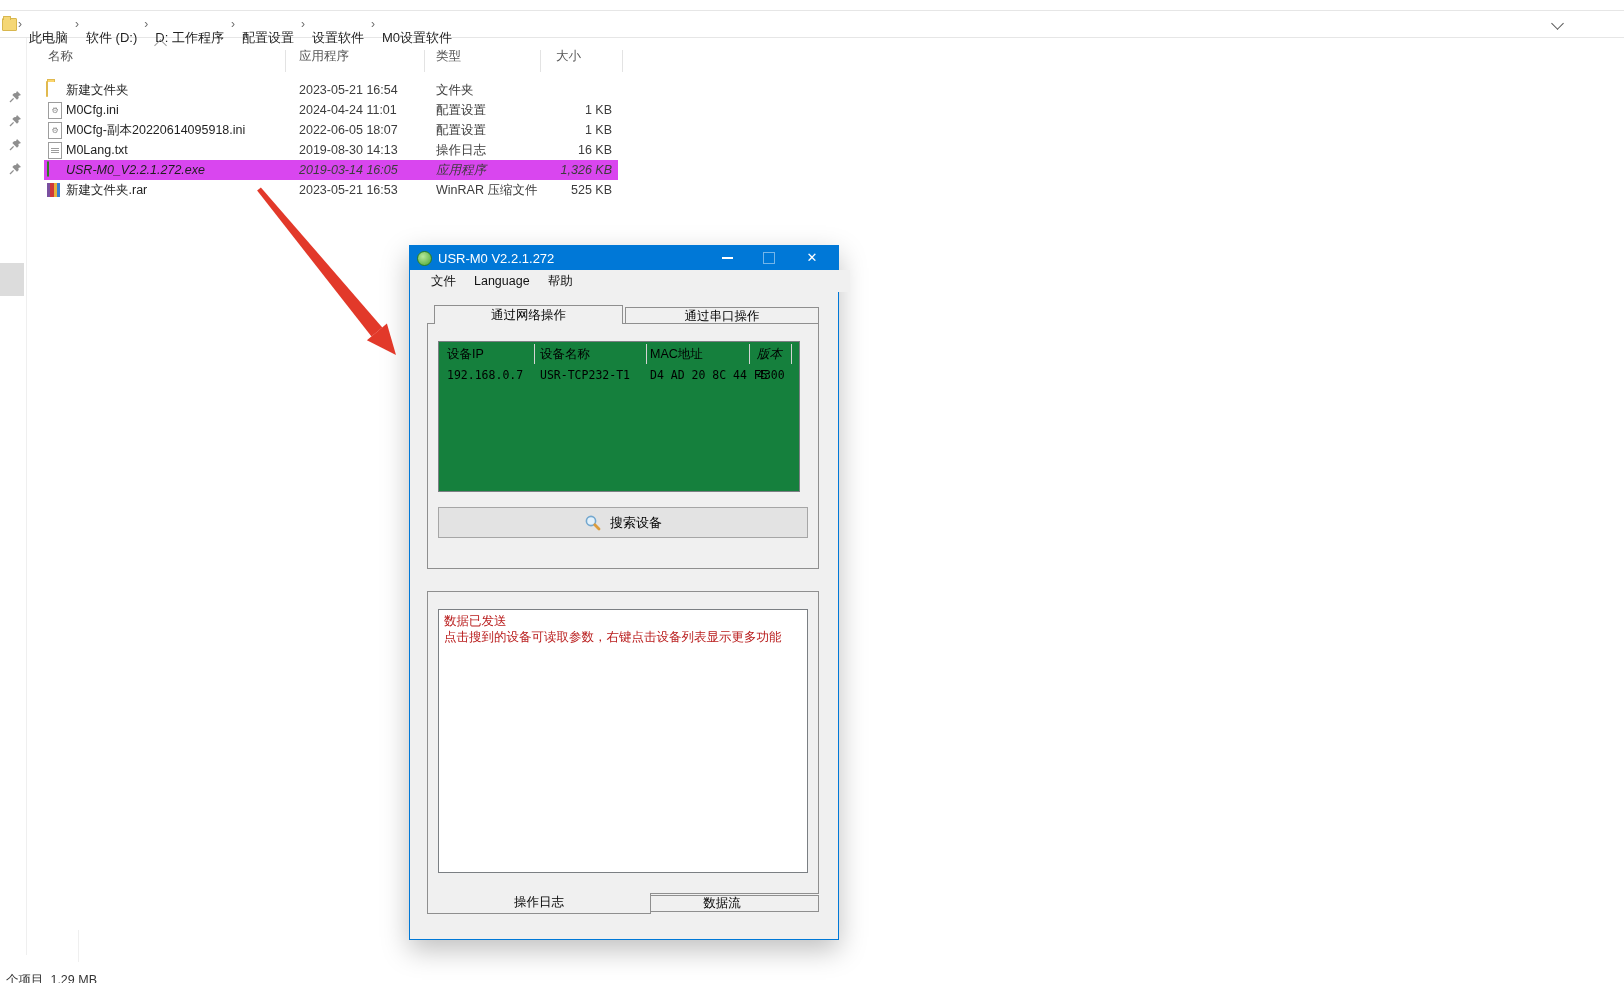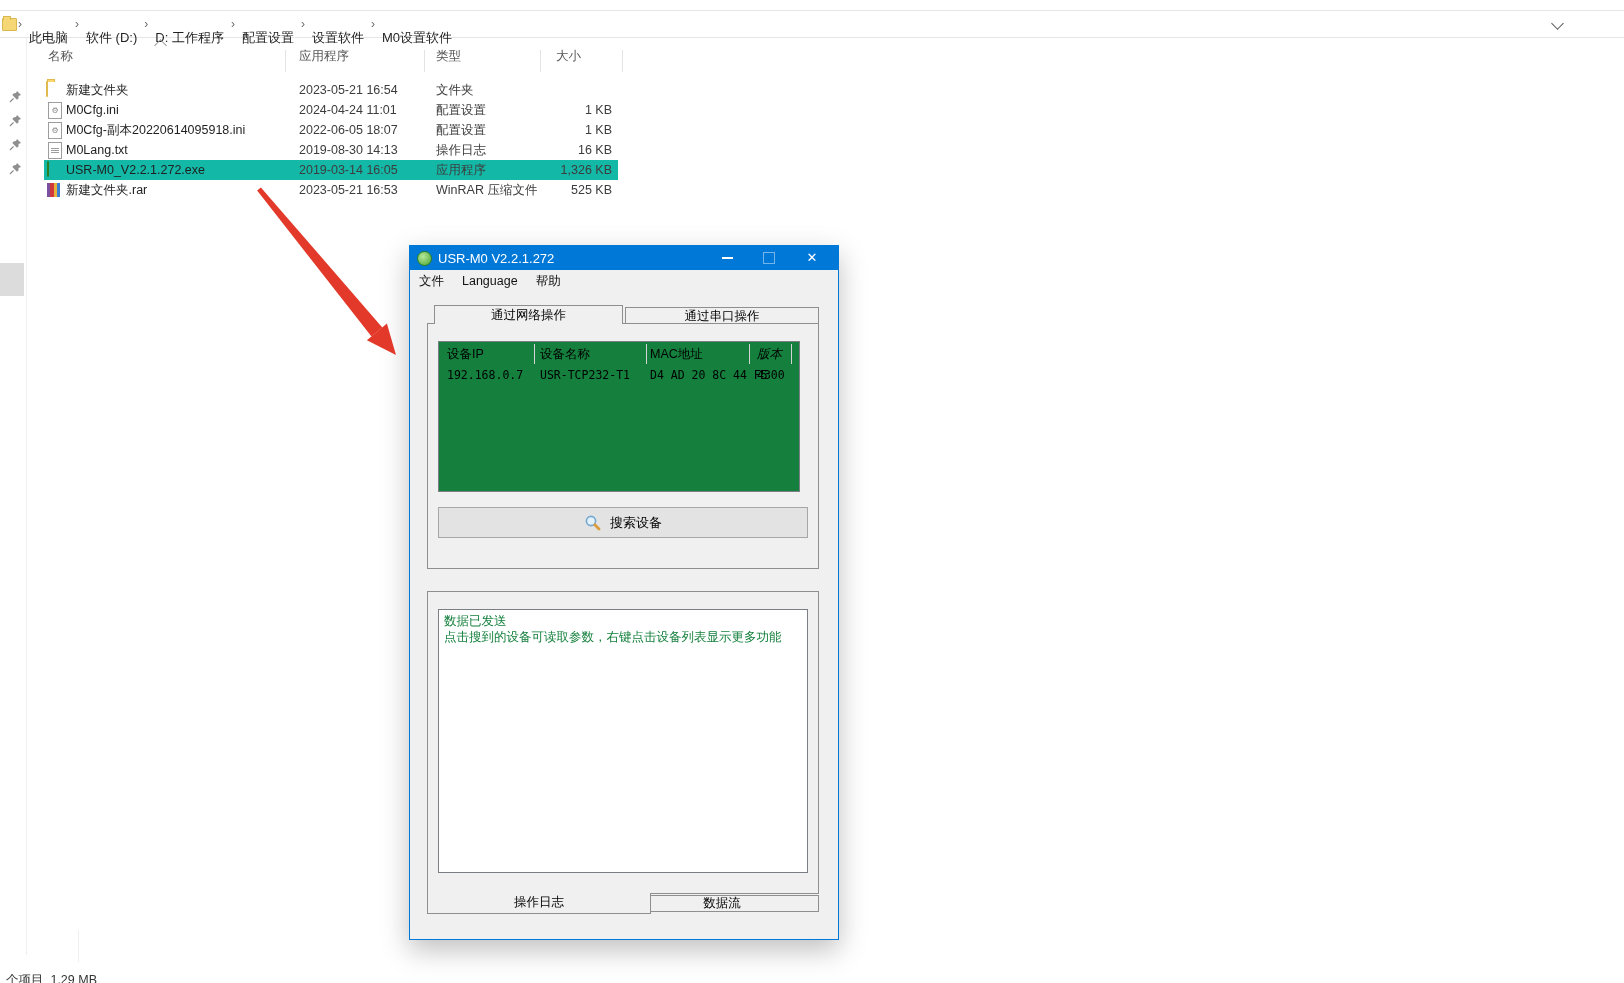--- a/index.html
+++ b/index.html
@@ -19,21 +19,21 @@
                background:#f5d776;border:1px solid #d8b74e;border-bottom:none;border-radius:1px 1px 0 0;}
   .addr-chevron{position:absolute;right:62px;top:19px;width:8px;height:8px;border-right:1.6px solid #555;
                border-bottom:1.6px solid #555;transform:rotate(45deg);}
 
   
   .colhead{position:absolute;top:48px;height:24px;font-size:12.5px;color:#555;}
   .colsep{position:absolute;top:50px;width:1px;height:22px;background:#e3e3e3;}
   .sortcaret{position:absolute;left:156px;top:41px;width:8px;height:8px;border-left:1.5px solid #9a9a9a;
              border-top:1.5px solid #9a9a9a;transform:rotate(45deg);}
   .frow{position:absolute;left:44px;width:574px;height:20px;font-size:12.5px;}
-  .frow.sel{background:#14b8a6;}
+  .frow.sel{background:#d946ef;font-style:italic;}
   .fcell{position:absolute;top:0;line-height:20px;white-space:nowrap;color:#3c3c3c;}
   .f-name{left:22px;color:#1f1f1f;}
   .f-date{left:255px;}
   .f-type{left:392px;}
   .f-size{left:466px;width:102px;text-align:right;}
   .ficon{position:absolute;left:2px;top:2px;width:16px;height:16px;}
 
   .ic-folder{background:#fbd56b;border:1px solid #e0b94f;border-radius:1px;width:15px;height:11px;margin-top:3px;position:relative;}
   .ic-folder:before{content:"";position:absolute;left:0;top:-3px;width:6px;height:2px;background:#fbd56b;border:1px solid #e0b94f;border-bottom:none;}
   .ic-page{background:#fff;border:1px solid #9d9d9d;width:12px;height:15px;margin-left:2px;position:relative;font-size:8px;
@@ -54,37 +54,37 @@
           font-size:12.5px;}
   .titlebar{position:absolute;left:0;top:0;width:100%;height:24px;background:#0078d7;color:#fff;
             display:flex;align-items:center;}
   .appicon{width:15px;height:15px;margin:0 6px 0 7px;border-radius:50%;
            background:radial-gradient(circle at 38% 35%,#b6e89a,#49a531);border:1px solid #2e7d1f;box-sizing:border-box;}
   .title-text{font-size:13px;color:#fff;}
   .cap-btn{position:absolute;top:0;height:24px;width:34px;display:flex;align-items:center;justify-content:center;}
   .cap-min i{display:block;width:11px;height:2px;background:#fff;}
   .cap-max i{display:block;width:10px;height:10px;border:1px solid rgba(255,255,255,.45);}
   .cap-close{color:#fff;font-size:13px;line-height:24px;}
-  .menubar{position:absolute;left:0;top:24px;width:100%;height:22px;background:#f0f0f0;display:flex;align-items:flex-end;}
+  .menubar{position:absolute;left:0;top:24px;width:100%;height:22px;background:#f0f0f0;display:flex;align-items:flex-end;padding-left:12px;}
   .menu-item{padding:0 9px;font-size:12.5px;color:#111;height:100%;display:flex;align-items:center;}
 
   .tab{position:absolute;background:#f0f0f0;border:1px solid #8f8f8f;box-sizing:border-box;text-align:center;
        color:#000;overflow:hidden;}
   .pane{position:absolute;border:1px solid #8f8f8f;background:#f0f0f0;box-sizing:border-box;}
 
   .devlist{position:absolute;left:28px;top:95px;width:362px;height:151px;background:#15803d;border:1px solid #7b7f83;box-sizing:border-box;}
   .dl-h{position:absolute;top:3px;height:18px;line-height:18px;font-size:12.5px;color:#000;white-space:nowrap;}
   .dl-sep{position:absolute;top:2px;width:1px;height:20px;background:#d4d4d4;}
   .dl-v{position:absolute;top:25px;height:16px;line-height:16px;font-family:"DejaVu Sans Mono","Liberation Mono",monospace;font-size:11.5px;color:#000;white-space:nowrap;}
 
   .searchbtn{position:absolute;left:28px;top:261px;width:370px;height:31px;background:#e3e3e3;border:1px solid #a6a6a6;
              box-sizing:border-box;display:flex;align-items:center;justify-content:center;gap:9px;font-size:13px;color:#000;}
 
   .logbox{position:absolute;left:28px;top:363px;width:370px;height:264px;background:#fff;border:1px solid #7b7f83;
-          box-sizing:border-box;padding:3px 5px;color:#15803d;font-size:12.5px;line-height:16px;white-space:nowrap;overflow:hidden;}
+          box-sizing:border-box;padding:3px 5px;color:#b91c1c;font-size:12.5px;line-height:16px;white-space:nowrap;overflow:hidden;}
 
   .arrow-svg{position:absolute;left:0;top:0;pointer-events:none;}
 </style>
 </head>
 <body>
 
 <div id="screen">
 
   <div class="addrbar">
     <span class="addr-folder"></span>

